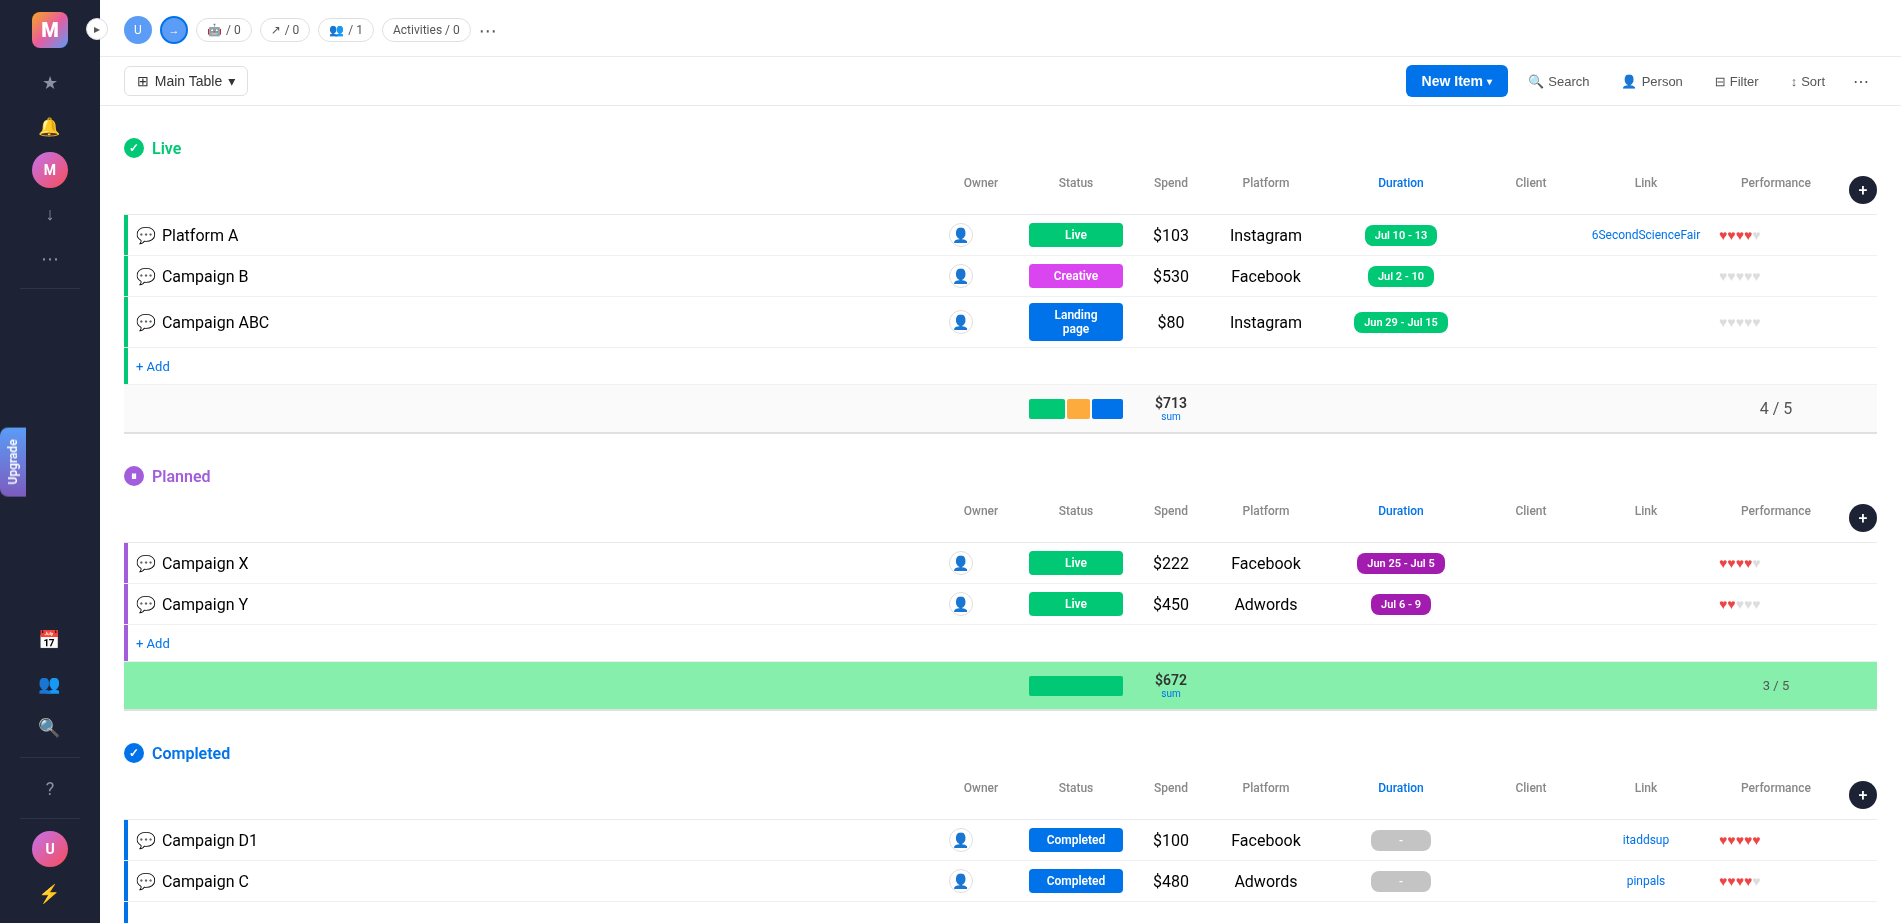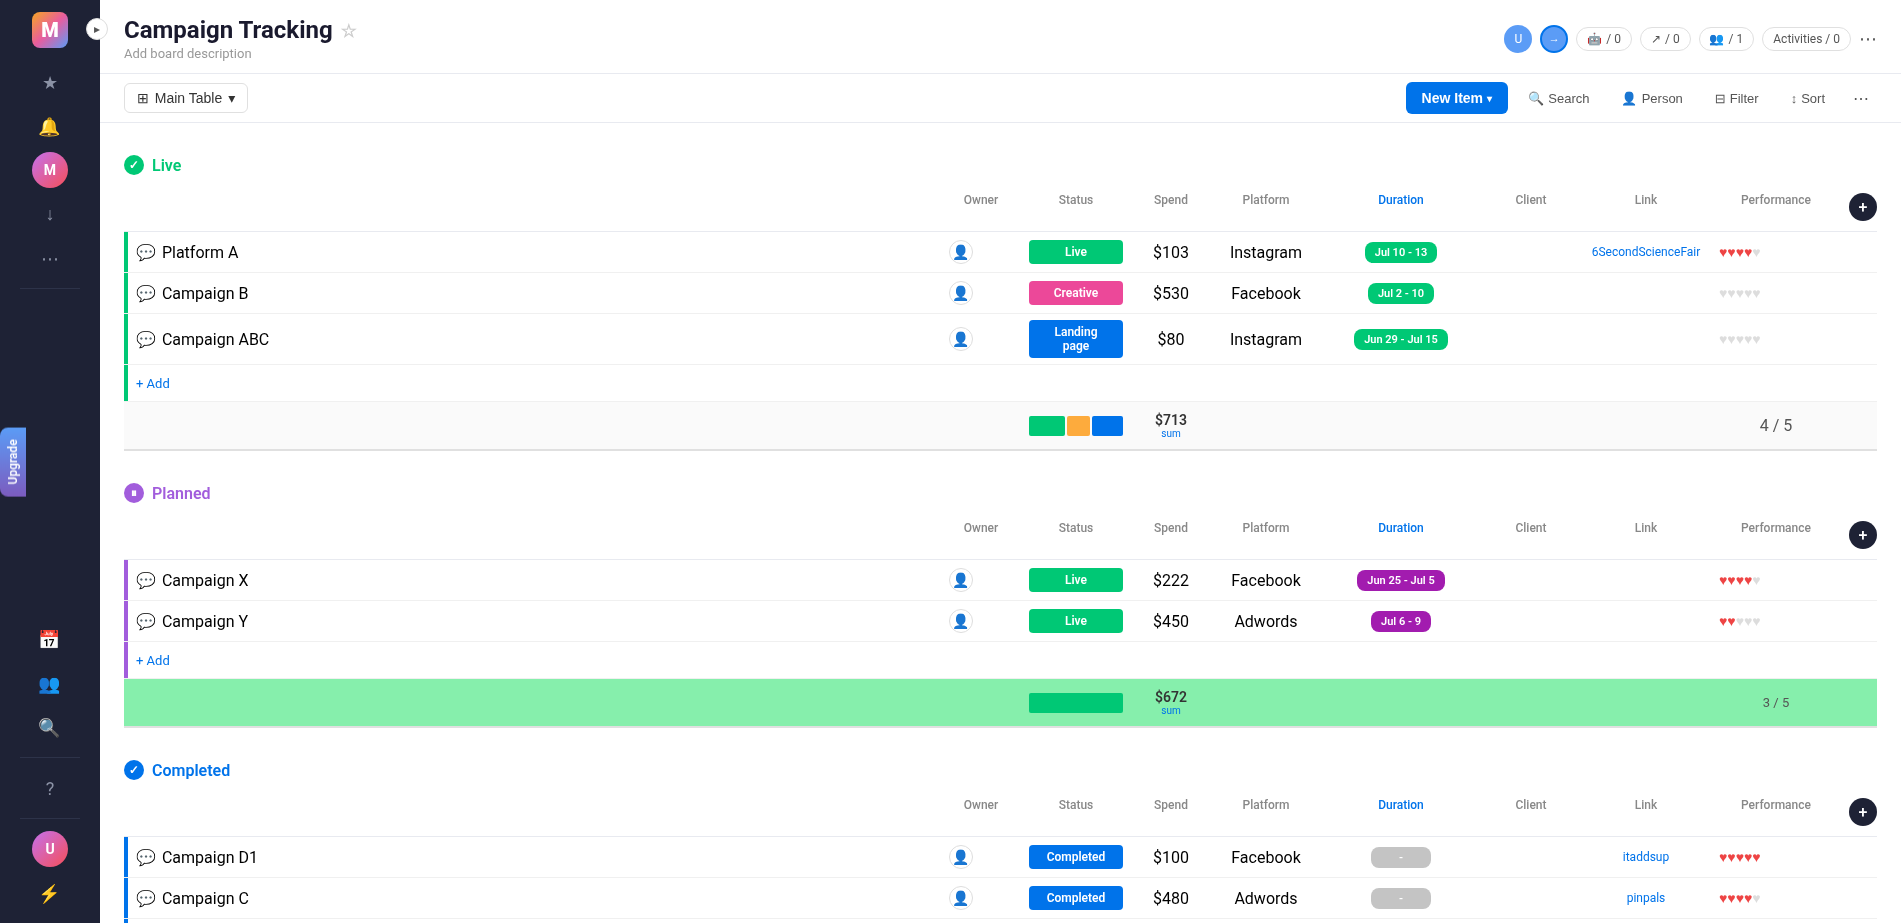--- a/index.html
+++ b/index.html
@@ -149,21 +149,21 @@
     .group-icon.planned { background: #a25ddc; }
     .group-icon.completed { background: #0073ea; }
     .owner-avatar { width: 24px; height: 24px; border-radius: 50%; border: 1px solid #ddd; display: flex; align-items: center; justify-content: center; color: #aaa; font-size: 14px; }
     .status-badge {
       padding: 5px 12px;
       border-radius: 4px;
       font-size: 12px; font-weight: 600; color: white;
       text-align: center; cursor: pointer;
     }
     .status-live { background: #00c875; }
-    .status-creative { background: #ec4899; }
+    .status-creative { background: #d946ef; }
     .status-landing { background: #0073ea; }
     .status-completed { background: #0073ea; }
     .duration-badge {
       padding: 4px 10px;
       border-radius: 8px;
       font-size: 11px; font-weight: 600; color: white;
       text-align: center; white-space: nowrap;
     }
     .duration-green { background: #00c875; }
     .duration-purple { background: #a21caf; }
@@ -212,27 +212,20 @@
 </div>
 
 <div class="upgrade-tab">Upgrade</div>
 
 <div style="position:absolute; left:86px; top:18px; background:#fff; border:1px solid #ddd; border-radius:50%; width:22px; height:22px; display:flex; align-items:center; justify-content:center; cursor:pointer; z-index:20; font-size:12px; color:#555;">▸</div>
 
 <div class="main-content">
 
   <div class="header">
     <div class="header-top">
-      <div>
-        <div class="board-title">
-          <span>Campaign Tracking</span>
-          <span style="color:#ccc; font-size:18px;">☆</span>
-        </div>
-        <div class="board-description">Add board description</div>
-      </div>
       <div class="header-actions">
         <div class="header-avatar">U</div>
         <div style="width:28px;height:28px;border-radius:50%;background:#5b9cf6;display:flex;align-items:center;justify-content:center;color:white;font-size:11px;border:2px solid #0073ea;">→</div>
         <div class="header-action-btn">
           <span>🤖</span>
             <span>/ 0</span>
         </div>
         <div class="header-action-btn">
           <span>↗</span>
             <span>/ 0</span>

